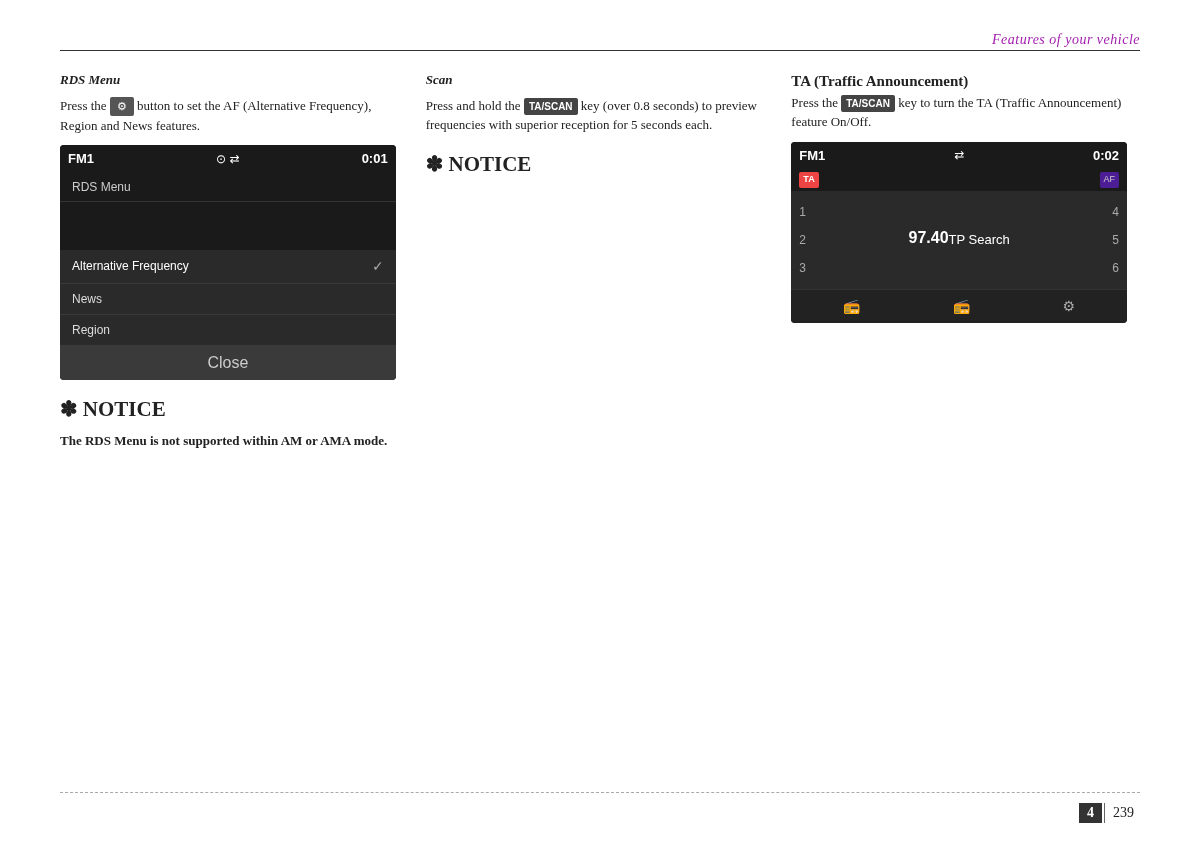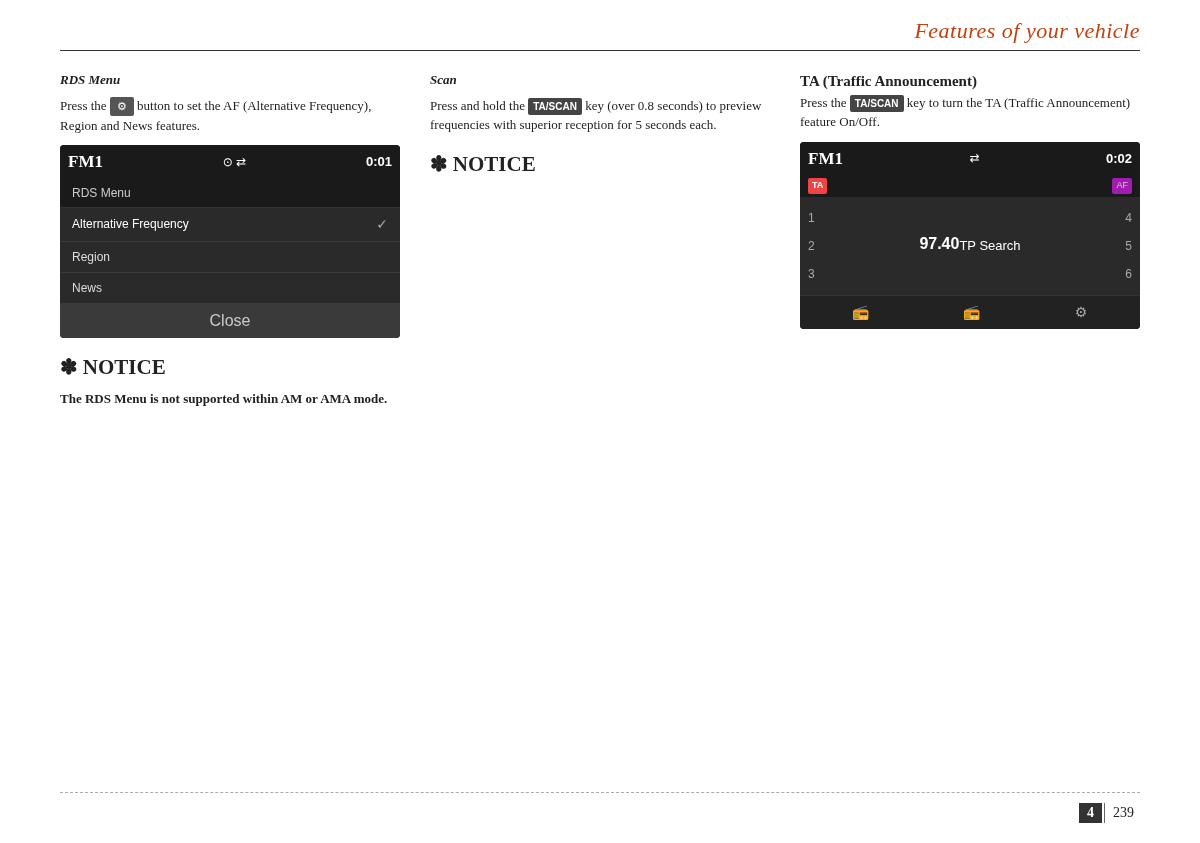--- a/index.html
+++ b/index.html
@@ -10,42 +10,42 @@
       font-family: Georgia, 'Times New Roman', serif;
       font-size: 14px;
       color: #222;
       position: relative;
       overflow: hidden;
     }
 
     
     .header {
       position: absolute;
-      top: 18px;
+      top: 32px;
       right: 60px;
       font-style: italic;
-      font-size: 22px;
-      color: #c2410c;
+      font-size: 14px;
+      color: #a21caf;
       letter-spacing: 0.5px;
     }
     .header-line {
       position: absolute;
       top: 50px;
       left: 60px;
       right: 60px;
       height: 1px;
       background: #333;
     }
 
     
     .columns {
       position: absolute;
       top: 70px;
       left: 60px;
-      right: 60px;
+      right: 73px;
       display: flex;
       gap: 30px;
     }
 
     .col {
       flex: 1;
       font-size: 13px;
       line-height: 1.5;
     }
 
@@ -115,39 +115,40 @@
     }
 
     .fm-header {
       display: flex;
       justify-content: space-between;
       align-items: center;
       padding: 4px 8px;
       background: #1a1a1a;
       font-size: 12px;
     }
-    .fm-title { font-weight: bold; font-size: 17px; font-family: Liberation Serif, serif; }
+    .fm-title { font-weight: bold; font-size: 13px; }
     .fm-icons { display: flex; gap: 8px; align-items: center; font-size: 12px; }
     .fm-time { font-size: 13px; font-weight: bold; }
 
     .fm-menu-list {
       background: #2a2a2a;
       padding: 0;
     }
     .fm-menu-item {
       display: flex;
       justify-content: space-between;
       align-items: center;
       padding: 6px 12px;
       font-size: 12px;
       color: #ddd;
       border-bottom: 1px solid #3a3a3a;
     }
     .fm-menu-item.selected {
       color: #fff;
+      margin-top: 48px;
     }
     .fm-menu-item .check { color: #aaa; font-size: 14px; }
 
     .fm-close-bar {
       background: #3a3a3a;
       text-align: center;
       padding: 5px;
       font-size: 16px;
       color: #ccc;
     }
@@ -173,21 +174,21 @@
     .ta-badge {
       background: #e44;
       color: #fff;
       font-size: 9px;
       padding: 1px 4px;
       border-radius: 2px;
       font-weight: bold;
       text-align: center;
     }
     .af-badge {
-      background: #a21caf;
+      background: #4c1d95;
       color: #ccc;
       font-size: 9px;
       padding: 1px 4px;
       border-radius: 2px;
     }
     .fm2-content {
       display: flex;
       background: #2a2a2a;
       padding: 8px;
     }
@@ -305,24 +306,24 @@
         <span class="fm-icons">⊙ ⇄</span>
         <span class="fm-time">0:01</span>
       </div>
       <div class="rds-menu-label">RDS Menu</div>
       <div class="fm-menu-list">
         <div class="fm-menu-item selected">
           <span>Alternative Frequency</span>
           <span class="check">✓</span>
         </div>
         <div class="fm-menu-item">
+          <span>News</span>
+        </div>
+        <div class="fm-menu-item">
           <span>Region</span>
-        </div>
-        <div class="fm-menu-item">
-          <span>News</span>
         </div>
       </div>
       <div class="fm-close-bar">Close</div>
     </div>
 
     <div class="notice-section">
       <div class="notice-title">✽ NOTICE</div>
       <div class="notice-text">The RDS Menu is not supported within AM or AMA mode.</div>
     </div>
   </div>

